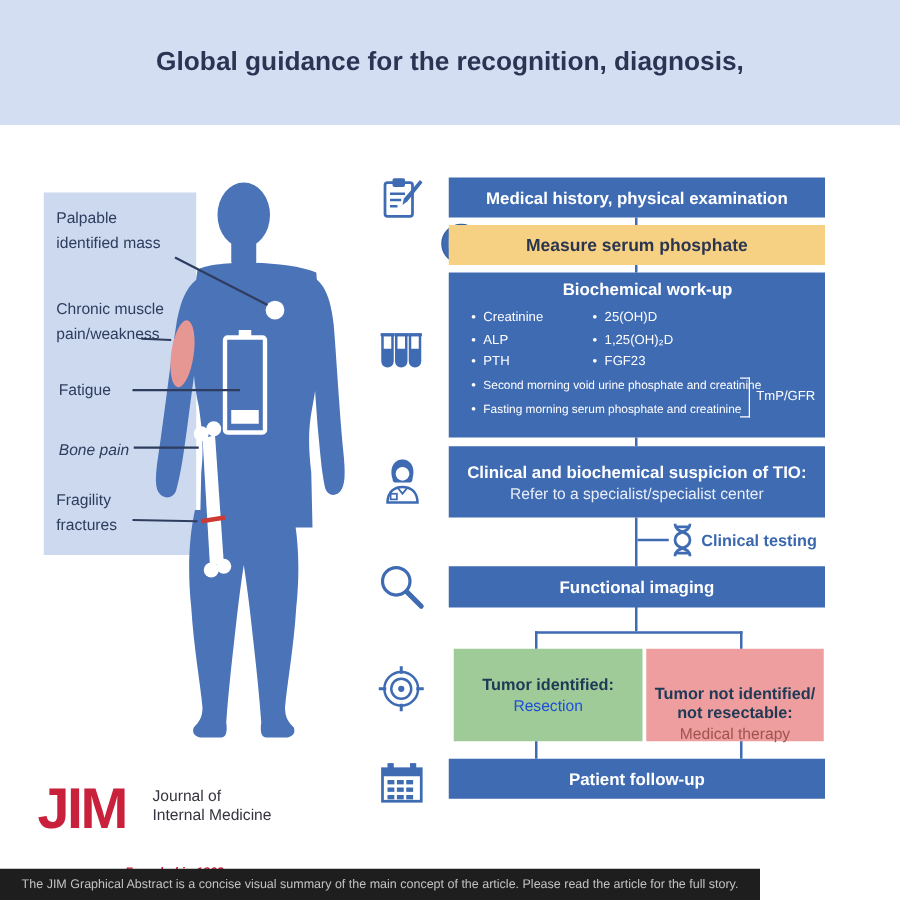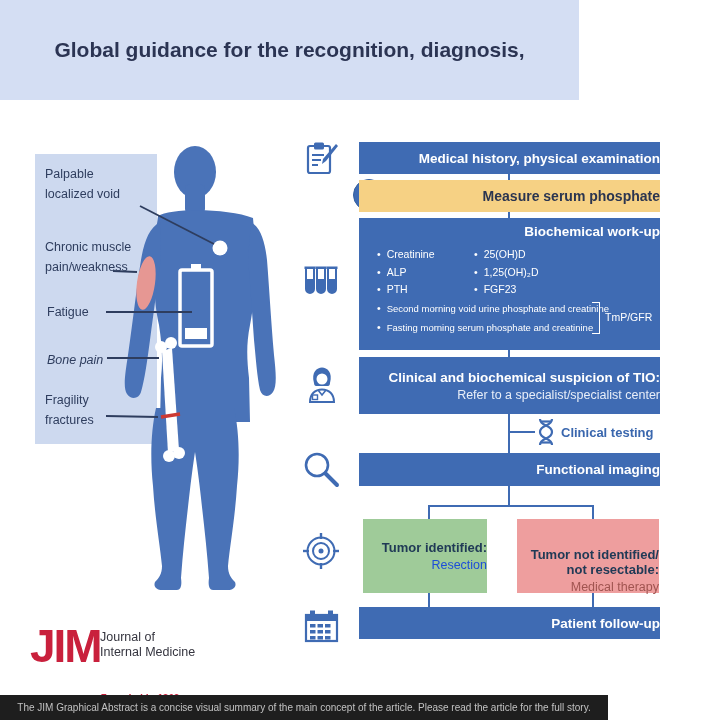--- a/index.html
+++ b/index.html
@@ -2,52 +2,52 @@
 <html><head>
 <meta charset="utf-8">
 <style>
   html,body{margin:0;padding:0;}
   body{
     width:720px;height:720px;position:relative;overflow:hidden;background:#ffffff;
     font-family:"Liberation Sans","DejaVu Sans",sans-serif;
   }
   .abs{position:absolute;}
   
-  .banner{left:0;top:0;width:579px;height:100px;background:#d4def3;
+  .banner{left:0;top:0;width:720px;height:100px;background:#d4def3;
     display:flex;flex-direction:column;justify-content:center;align-items:center;}
   .banner .t{font-size:21px;font-weight:bold;color:#2b3453;line-height:30px;text-align:center;}
   
   .symlabel{font-size:12.5px;line-height:20px;color:#2e3d5e;font-weight:500;}
   
   .fbox{position:absolute;left:359px;width:301px;background:#3f6bb3;color:#ffffff;
-    display:flex;flex-direction:column;justify-content:center;align-items:flex-end;
+    display:flex;flex-direction:column;justify-content:center;align-items:center;
     text-align:center;box-sizing:border-box;}
   .fbox .bold{font-weight:bold;font-size:13.5px;}
   .yellow{background:#f6d184;color:#2b3550;}
   .green{background:#9fcb99;color:#203a56;}
   .pink{background:#ee9e9e;color:#203a56;}
   .sub{font-weight:normal;font-size:12.5px;color:#e8eef8;margin-top:3px;}
   .green .sub{color:#1d4ed8;}
   .pink .sub{color:#a05450;}
   
-  .bio{justify-content:flex-start;align-items:flex-end;padding-left:17px;}
+  .bio{justify-content:flex-start;align-items:center;padding-left:17px;}
   .bio-title{margin-top:6px;text-align:center;font-weight:bold;font-size:13.5px;}
   .bio-item{font-size:10.5px;line-height:17.5px;text-align:left;}
   .bio-item::before{content:"•";margin-right:6px;}
   .bio-extra{font-size:9.5px;text-align:left;}
   .bio-extra::before{content:"•";margin-right:6px;font-size:10.5px;}
   .bracket{border-top:1.5px solid #fff;border-right:1.5px solid #fff;border-bottom:1.5px solid #fff;}
   
   .vline{width:2px;background:#3f6bb3;}
   .hline{height:2px;background:#3f6bb3;}
   
   .genetic{font-size:13px;font-weight:bold;color:#3a67ae;}
   
   .jim{font-size:46px;font-weight:800;color:#c9203c;letter-spacing:-2px;line-height:44px;}
-  .logo-line{font-size:12.5px;line-height:15px;color:#35353f;font-weight:500;}
+  .logo-line{font-size:12.5px;line-height:15px;color:#35353f;font-weight:500;padding-left:22px;}
   .founded{font-size:10px;font-weight:bold;font-style:italic;color:#c9203c;}
   
   .footerbar{left:0;top:695px;width:608px;height:25px;background:#1e1e1e;
     color:#c2c2c2;font-size:10px;text-align:center;line-height:25px;}
   .po4{border-radius:50%;background:#3f6bb3;color:#fff;font-weight:bold;font-size:11px;
     display:flex;align-items:center;justify-content:center;border:1.5px solid #35609f;box-sizing:border-box;margin-left:47px;}
   svg{display:block;}
 </style>
 </head>
 <body>
@@ -85,21 +85,21 @@
     <line x1="130" y1="76" x2="204" y2="114"></line>
     <line x1="103" y1="141" x2="127" y2="142"></line>
     <line x1="96" y1="182" x2="182" y2="182"></line>
     <line x1="97" y1="228" x2="149" y2="228"></line>
     <line x1="96" y1="286" x2="148" y2="287"></line>
   </g>
 </svg>
 
 <div class="abs symlabel" style="left:45px;top:164px;">
   <div>Palpable</div>
-  <div>localized void</div>
+  <div>identified mass</div>
 </div>
 <div class="abs symlabel" style="left:45px;top:237px;">
   <div>Chronic muscle</div>
   <div>pain/weakness</div>
 </div>
 <div class="abs symlabel" style="left:47px;top:302px;">Fatigue</div>
 <div class="abs symlabel" style="left:47px;top:350px;font-style:italic;">Bone pain</div>
 <div class="abs symlabel" style="left:45px;top:390px;">
   <div>Fragility</div>
   <div>fractures</div>
@@ -215,21 +215,21 @@
     <line x1="4" y1="3.5" x2="14" y2="3.5"></line>
     <line x1="4" y1="24.5" x2="14" y2="24.5"></line>
   </g>
 </svg>
 <div class="abs genetic" style="left:561px;top:425px;">Clinical testing</div>
 
 <div class="fbox" style="top:453px;height:33px;">
   <div class="bold">Functional imaging</div>
 </div>
 
-<div class="fbox green" style="left:363px;top:519px;width:124px;height:74px;">
+<div class="fbox green" style="left:363px;top:519px;width:151px;height:74px;">
   <div class="bold" style="font-size:13px;">Tumor identified:</div>
   <div class="sub">Resection</div>
 </div>
 
 <div class="fbox pink" style="left:517px;top:519px;width:142px;height:74px;">
   <div class="bold" style="font-size:13px;margin-top:29px;">Tumor not identified/</div>
   <div class="bold" style="font-size:13px;">not resectable:</div>
   <div class="sub">Medical therapy</div>
 </div>
 

